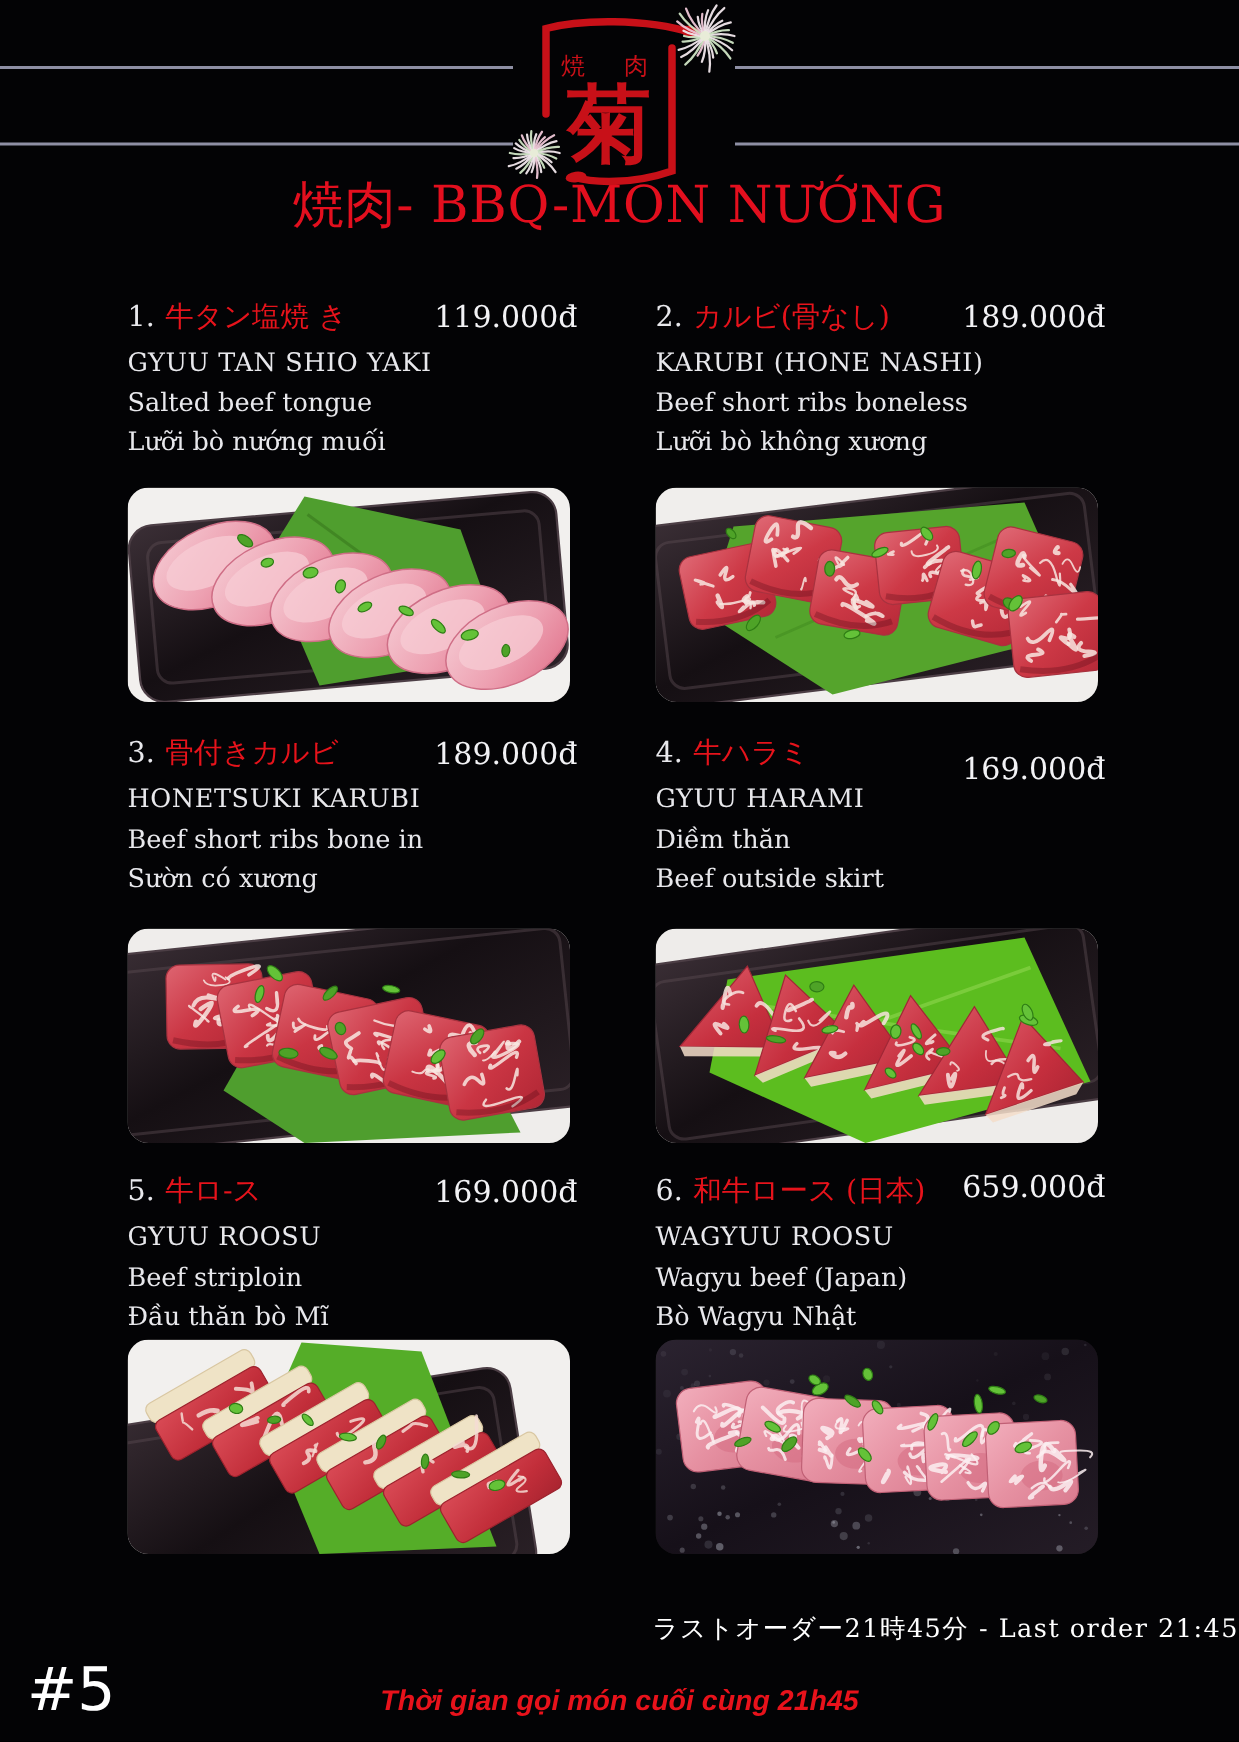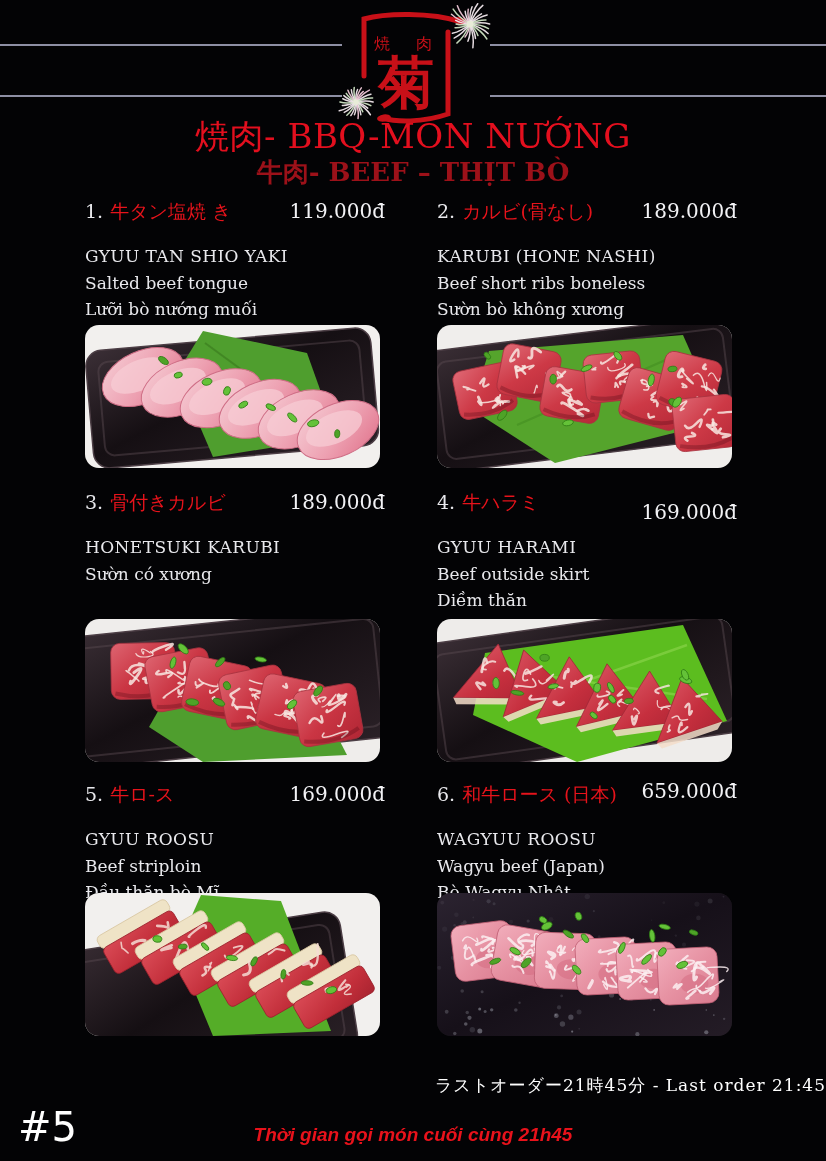--- a/index.html
+++ b/index.html
@@ -22,21 +22,21 @@
   .c3{left:85px;top:490px}.c4{left:437px;top:490px}
   .c5{left:85px;top:782px}.c6{left:437px;top:782px}
   .item-head{display:flex;justify-content:space-between;align-items:flex-start;
              font-size:19px;line-height:25px;}
   .head-left{display:flex;gap:7px;white-space:nowrap;}
   .item-num{color:#e8e8ec;}
   .item-jp{color:#e6131b;}
   .item-price{color:#f2f2f5;font-size:20px;}
   .c4 .item-price{transform:translateY(10px);}
   .c6 .item-price{transform:translateY(-3px);}
-  .item-lines{margin-top:19px;}
+  .item-lines{margin-top:5px;}
   .item-lines div{font-size:17px;line-height:26.5px;color:#e8e8ec;}
   .item-romaji{font-size:18px;letter-spacing:.4px;}
   
   .photo{position:absolute;width:295px;height:143px;border-radius:14px;overflow:hidden;background:#111;}
   .photo svg{display:block;width:100%;height:100%;}
   .ph1{left:85px;top:325px}.ph2{left:437px;top:325px}
   .ph3{left:85px;top:619px}.ph4{left:437px;top:619px}
   .ph5{left:85px;top:893px}.ph6{left:437px;top:893px}
   
   .footer1{position:absolute;top:1074px;left:0;width:100%;text-align:right;
@@ -121,21 +121,20 @@
           <path d="M14,98 Q17.02548314236151,90.9260988436292 21.28423686416201,87.44696102152196" fill="none" stroke="#edc6d6" stroke-width="1.5" stroke-opacity="0.95" stroke-linecap="round"></path>
           <path d="M14,98 Q20.467244611512648,89.41841901759526 27.405378742342307,86.12387075527381" fill="none" stroke="#edc6d6" stroke-width="1.5" stroke-opacity="0.95" stroke-linecap="round"></path>
           <path d="M14,98 Q21.86912876756196,91.59318771179285 28.975178686073683,90.14041992002885" fill="none" stroke="#f1e7ec" stroke-width="1.5" stroke-opacity="0.95" stroke-linecap="round"></path>
           <path d="M14,98 Q23.29320003800336,93.60607076087706 30.634822899895763,93.89988439971829" fill="none" stroke="#cfe4c4" stroke-width="1.5" stroke-opacity="0.95" stroke-linecap="round"></path>
           <circle cx="14" cy="98" r="2.8000000000000003" fill="#e8ecd8"></circle>
         </g>
     </svg>
   </div>
 
   <div class="title">焼肉- BBQ-MÓN NƯỚNG</div>
-  <div class="subtitle">牛肉- BEEF – THỊT BÒ</div>
 
   <div class="cell c1">
     <div class="item-head">
       <span class="head-left">
         <span class="item-num">1.</span>
         <span class="item-jp">牛タン塩焼 き</span>
       </span>
       <span class="item-price">119.000đ</span>
     </div>
     <div class="item-lines">
@@ -149,50 +148,51 @@
     <div class="item-head">
       <span class="head-left">
         <span class="item-num">2.</span>
         <span class="item-jp">カルビ(骨なし)</span>
       </span>
       <span class="item-price">189.000đ</span>
     </div>
     <div class="item-lines">
       <div class="item-romaji">KARUBI (HONE NASHI)</div>
       <div>Beef short ribs boneless</div>
-      <div>Sườn bò không xương</div>
+      <div>Lưỡi bò không xương</div>
     </div>
   </div>
 
   <div class="cell c3">
     <div class="item-head">
       <span class="head-left">
         <span class="item-num">3.</span>
         <span class="item-jp">骨付きカルビ</span>
       </span>
       <span class="item-price">189.000đ</span>
     </div>
     <div class="item-lines">
       <div class="item-romaji">HONETSUKI KARUBI</div>
+      <div>Beef short ribs bone in</div>
       <div>Sườn có xương</div>
     </div>
   </div>
 
   <div class="cell c4">
     <div class="item-head">
       <span class="head-left">
         <span class="item-num">4.</span>
         <span class="item-jp">牛ハラミ</span>
       </span>
       <span class="item-price">169.000đ</span>
     </div>
     <div class="item-lines">
       <div class="item-romaji">GYUU HARAMI</div>
+      <div>Diềm thăn</div>
       <div>Beef outside skirt</div>
-      <div>Diềm thăn</div>
     </div>
   </div>
 
   <div class="cell c5">
     <div class="item-head">
       <span class="head-left">
         <span class="item-num">5.</span>
         <span class="item-jp">牛ロ-ス</span>
       </span>
       <span class="item-price">169.000đ</span>

